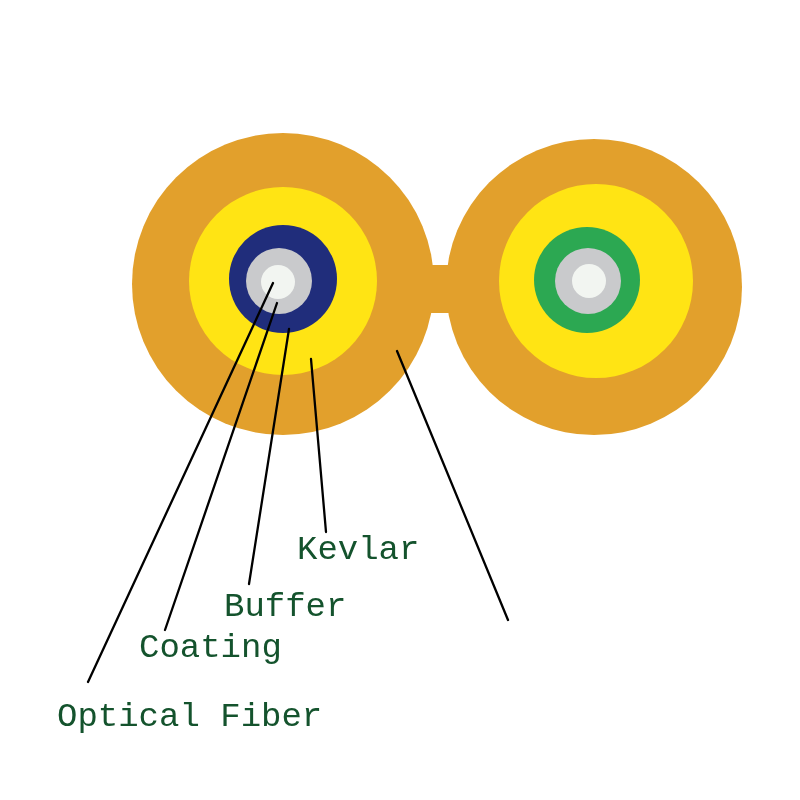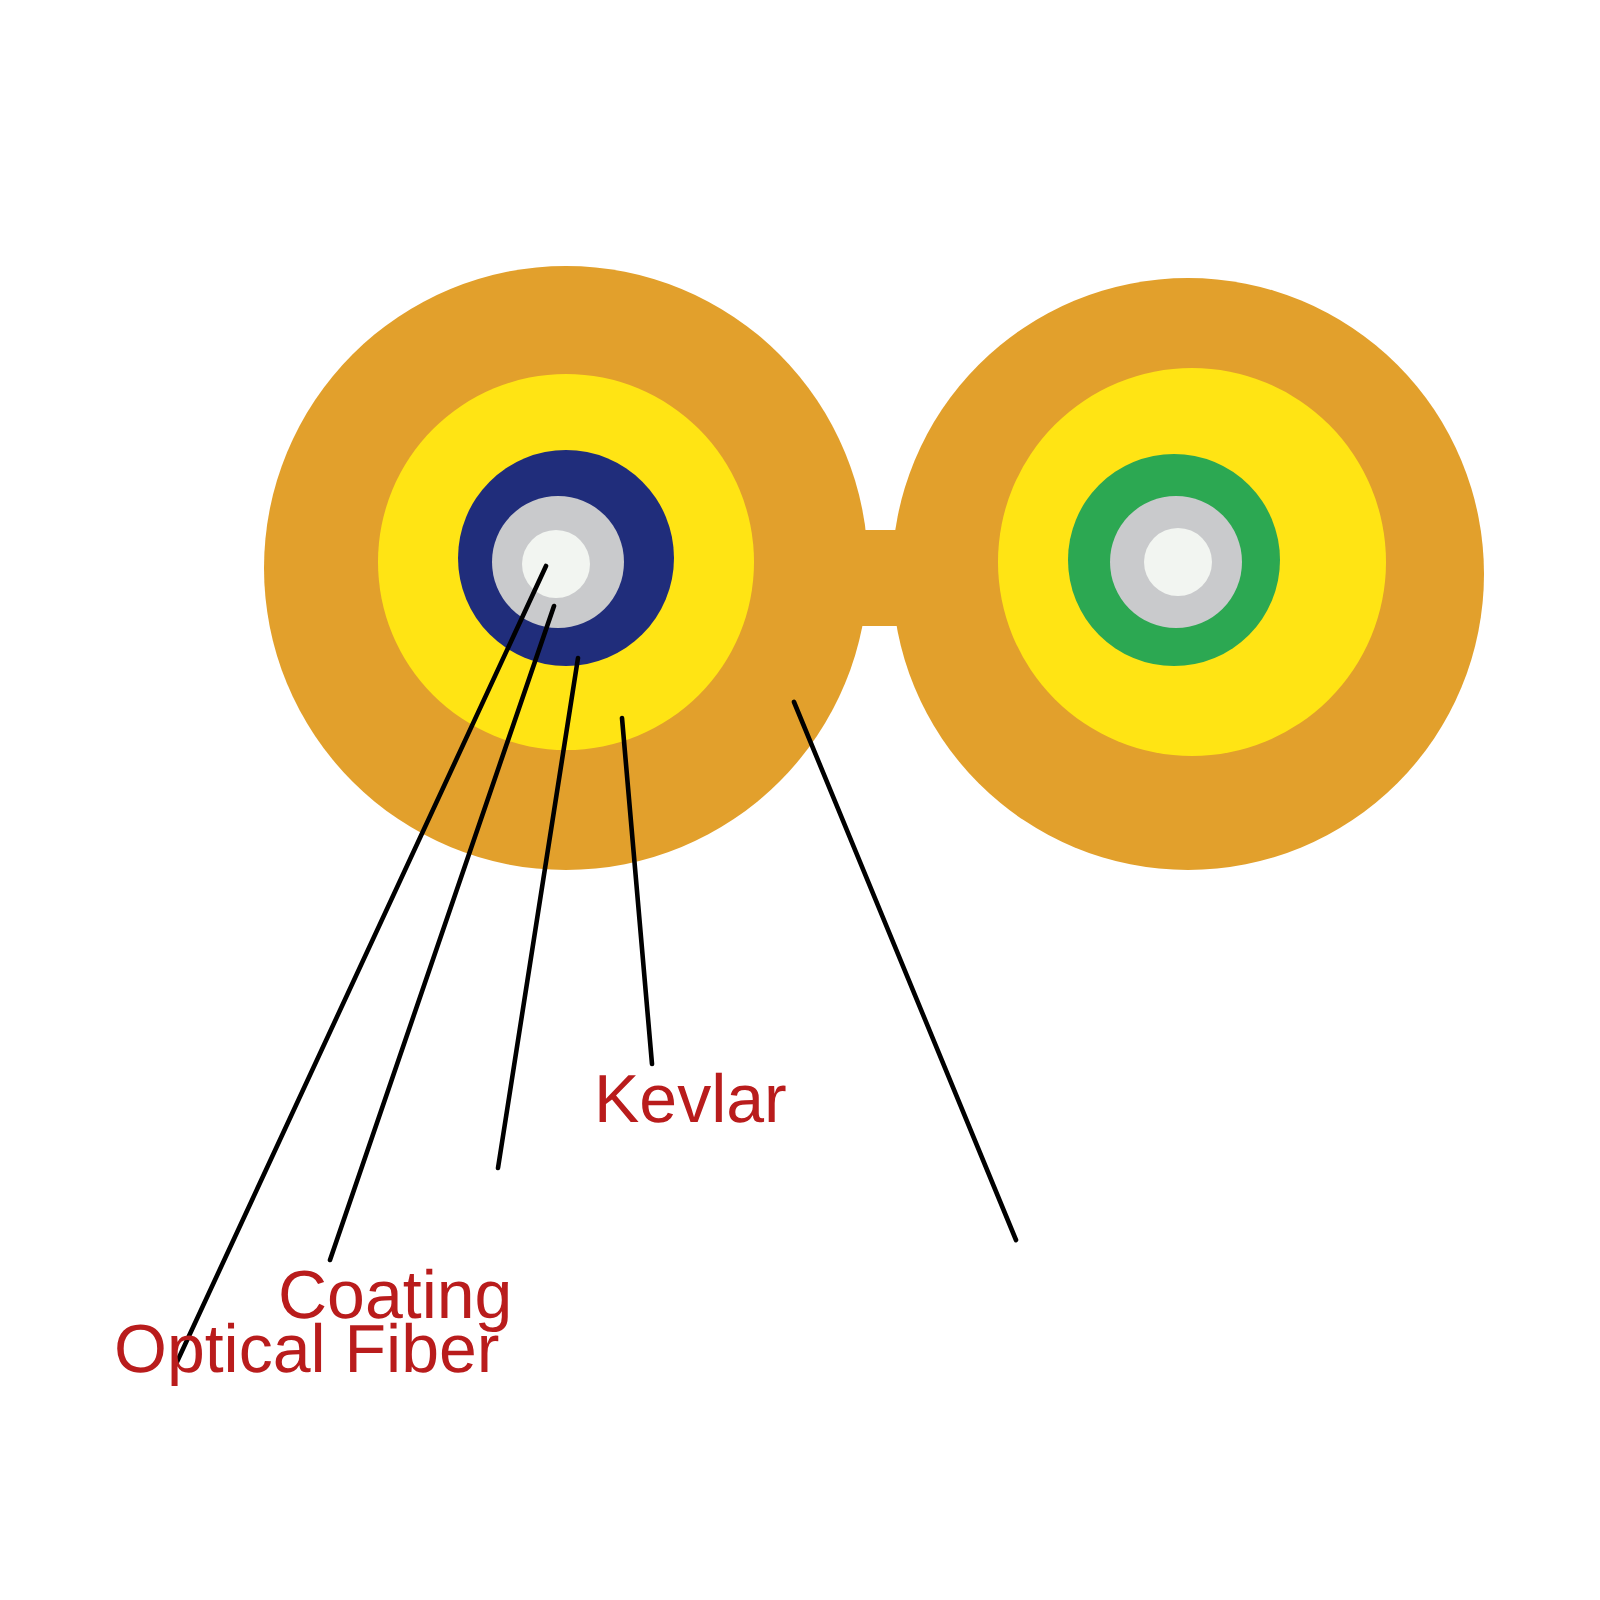--- a/index.html
+++ b/index.html
@@ -19,25 +19,26 @@
     position: absolute;
     left: 0;
     top: 0;
     width: 800px;
     height: 800px;
   }
   .layer-label {
     position: absolute;
     font-size: 34px;
     line-height: 1.15;
-    color: #b91c1c;
+    color: #14532d;
     white-space: nowrap;
     letter-spacing: 0px;
+    font-family: Liberation Mono, monospace;
   }
-  .lbl-optical-fiber { left: 57px;  top: 656px; }
+  .lbl-optical-fiber { left: 57px;  top: 698px; }
   .lbl-coating       { left: 139px; top: 629px; }
   .lbl-buffer        { left: 224px; top: 588px; }
   .lbl-kevlar        { left: 297px; top: 531px; }
   .lbl-outer-jacket  { left: 436px; top: 623px; }
 </style>
 </head>
 <body>
 
 <div class="stage">
 
@@ -69,17 +70,18 @@
     <line x1="165" y1="630" x2="277" y2="303" stroke-width="2.3" stroke-linecap="round" stroke="#000000"></line>
     <line x1="249" y1="584" x2="289" y2="329" stroke-width="2.3" stroke-linecap="round" stroke="#000000"></line>
     <line x1="326" y1="532" x2="311" y2="359" stroke-width="2.3" stroke-linecap="round" stroke="#000000"></line>
     <line x1="508" y1="620" x2="397" y2="351" stroke-width="2.3" stroke-linecap="round" stroke="#000000"></line>
   </svg>
 
   <div class="layer-label lbl-optical-fiber">Optical Fiber</div>
 
   <div class="layer-label lbl-coating">Coating</div>
 
+  <div class="layer-label lbl-buffer">Buffer</div>
 
   <div class="layer-label lbl-kevlar">Kevlar</div>
 
 
 </div>
 
 </body></html>

